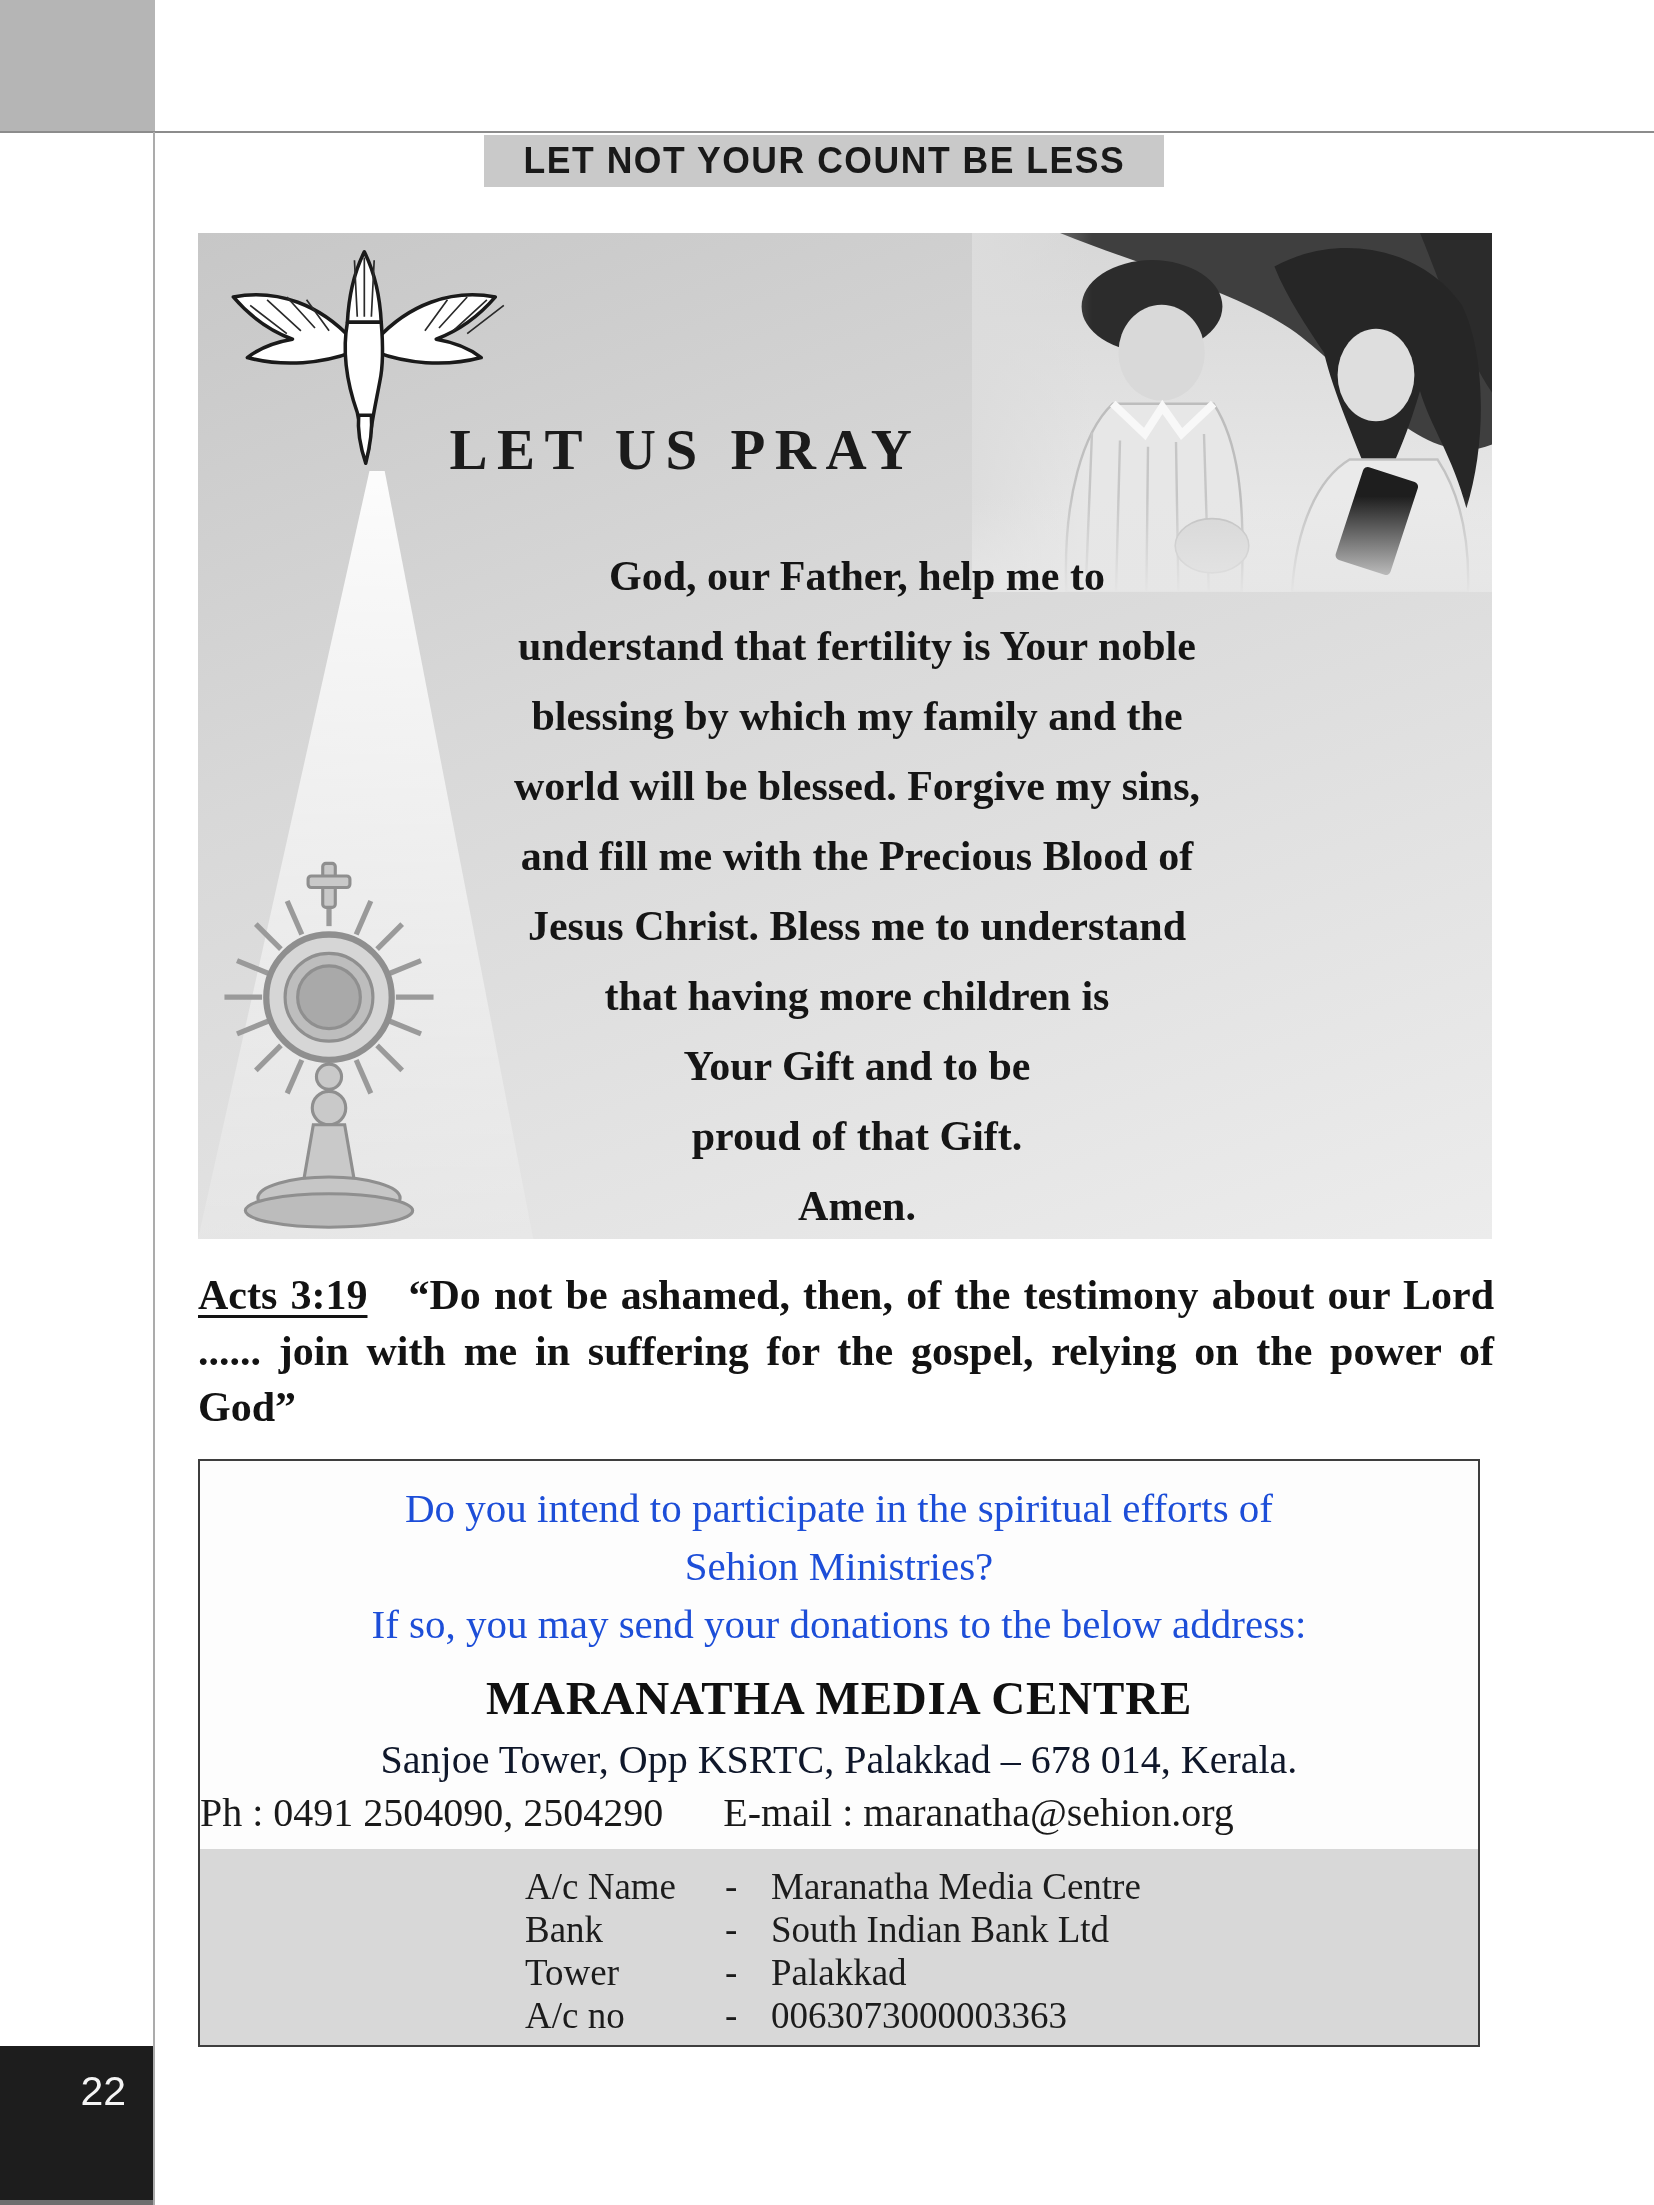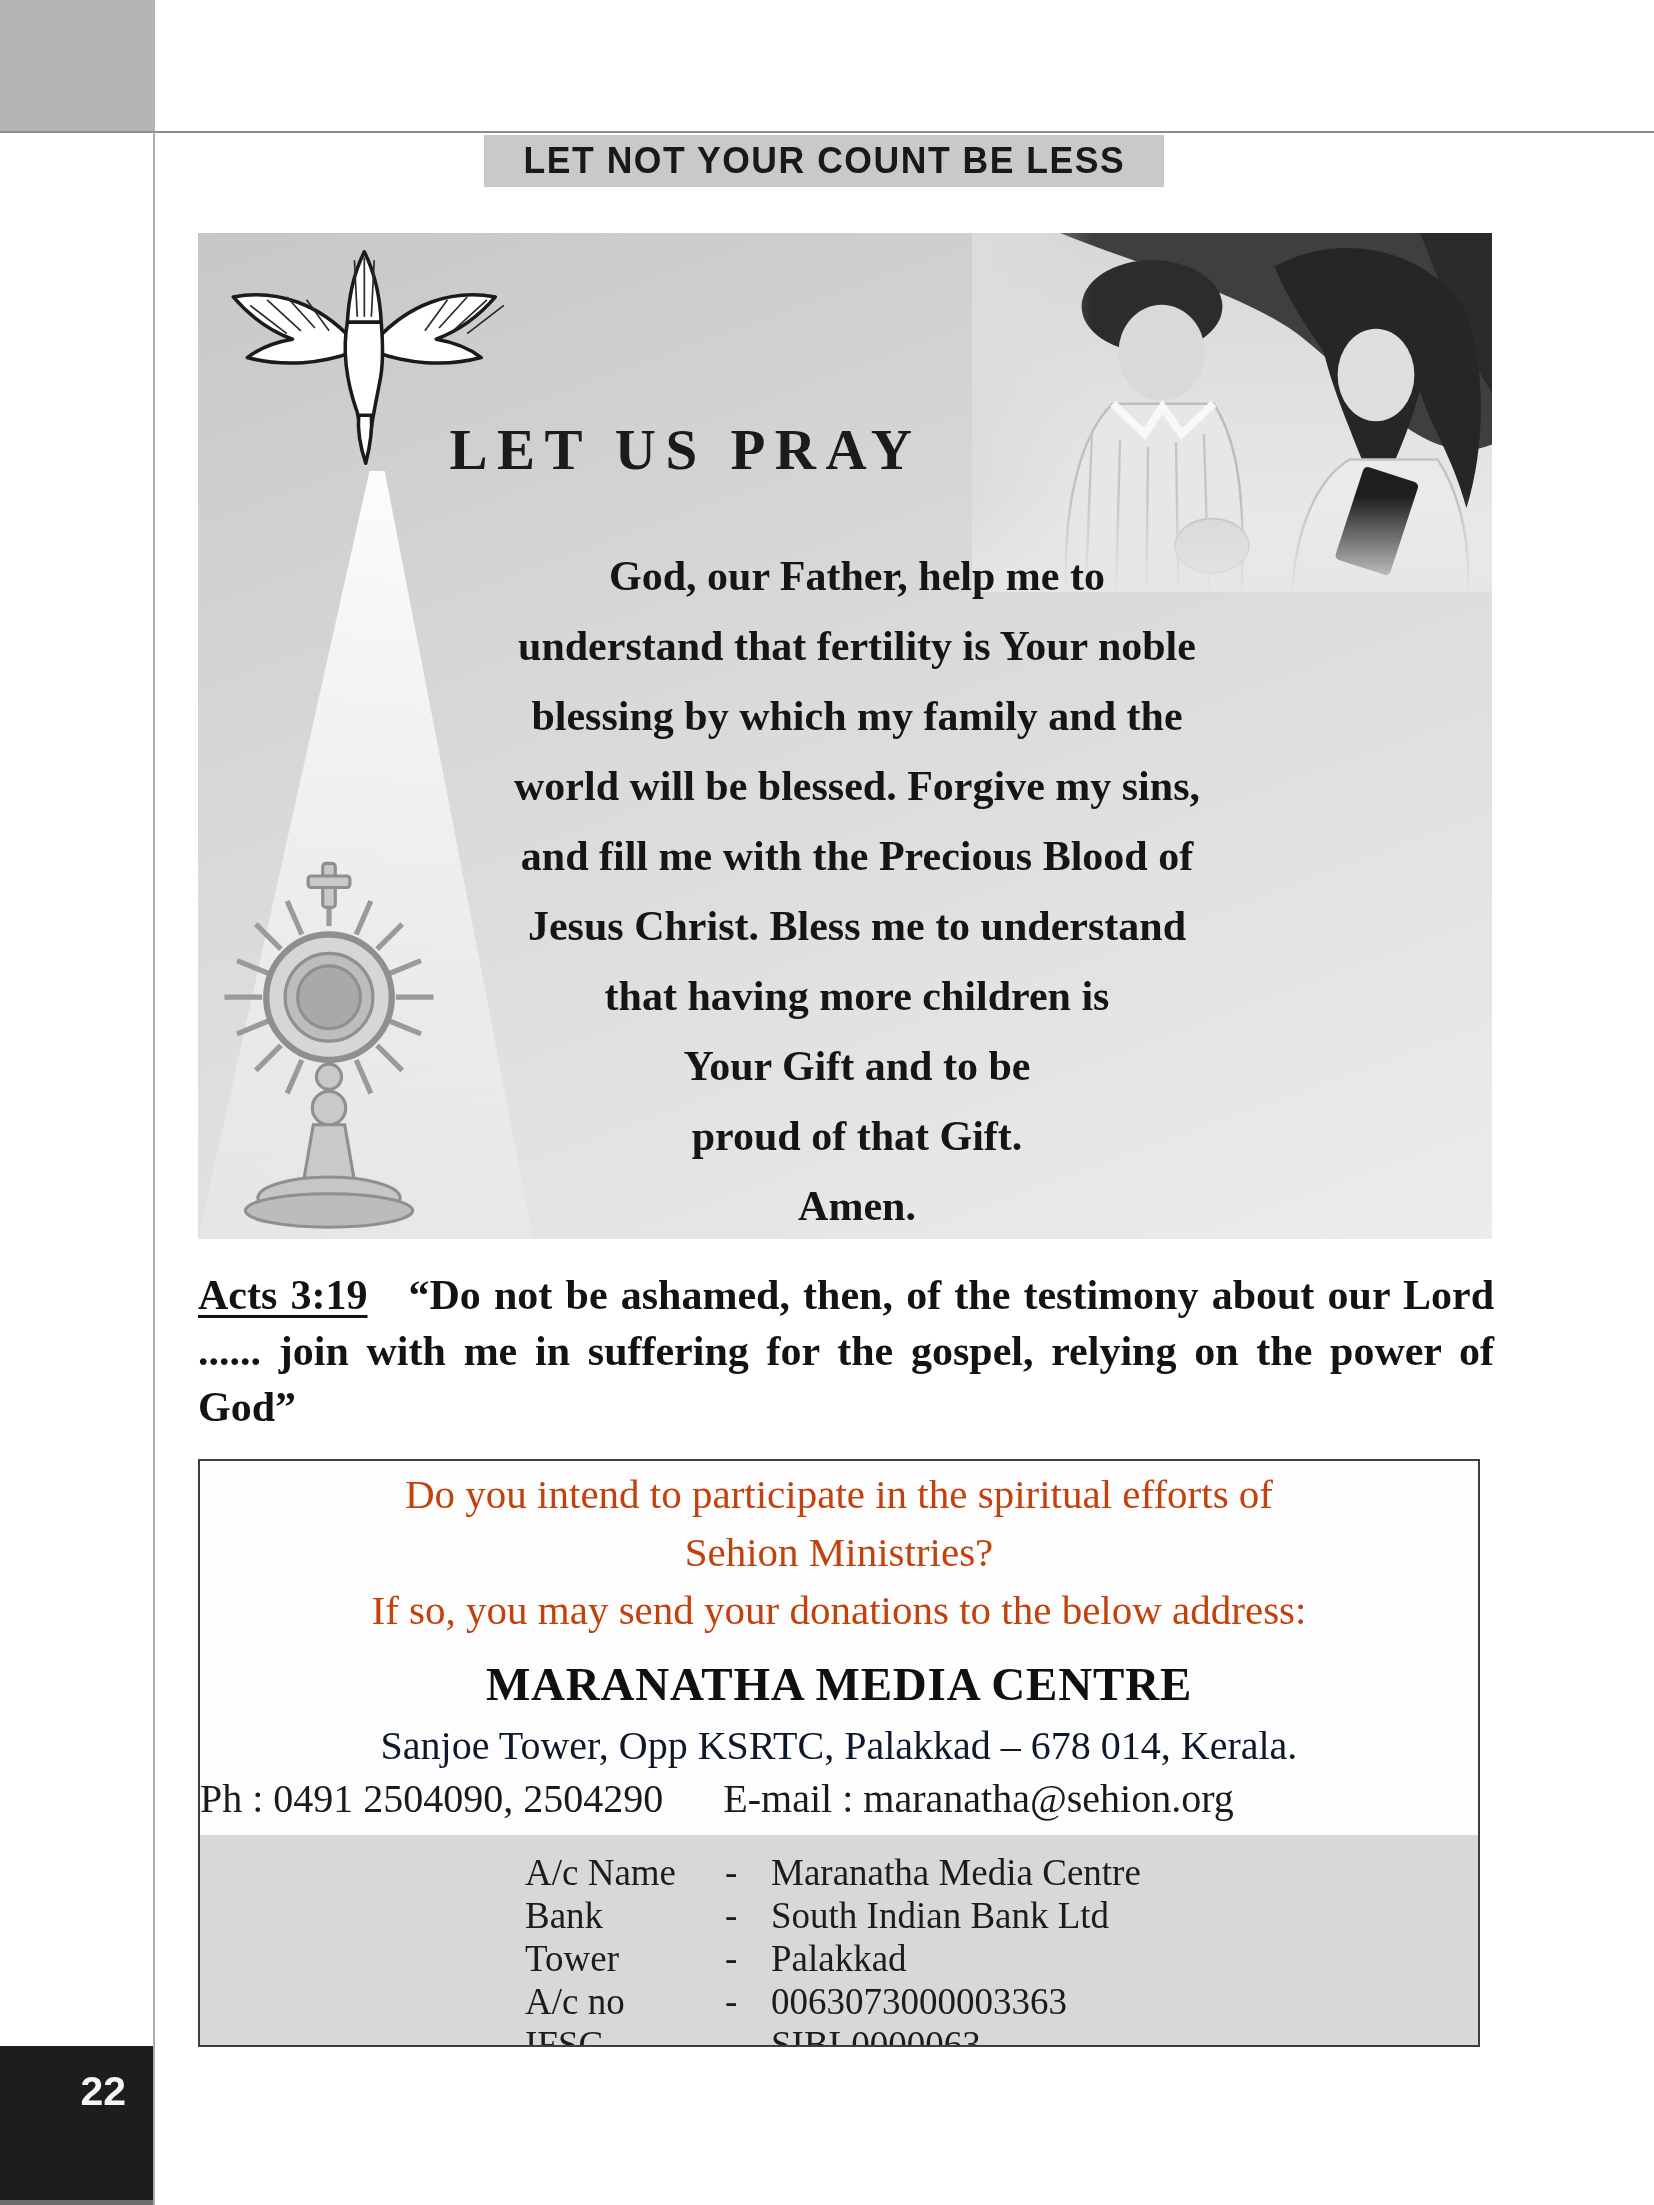--- a/index.html
+++ b/index.html
@@ -50,42 +50,42 @@
     font-size:42px;font-weight:700;line-height:56px;color:#131313;
     text-align:justify;
   }
   .scripture .ref{text-decoration:underline;text-underline-offset:6.4px;text-decoration-thickness:3.2px;margin-right:41px;}
 
   
   .donation-box{
     position:absolute;left:198px;top:1459px;width:1278px;height:584px;
     border:2.4px solid #3e3e3e;background:#fdfdfd;overflow:hidden;
   }
-  .intro{margin:4px 24px 0;text-align:center;font-size:41px;line-height:58px;color:#c2410c;}
+  .intro{margin:18px 24px 0;text-align:center;font-size:41px;line-height:58px;color:#1d4ed8;}
   .org-name{
     margin:17.5px 0 0;text-align:center;font-size:47px;font-weight:700;letter-spacing:0.8px;color:#101010;
   }
   .org-address{margin:11px 0 0;text-align:center;font-size:40px;color:#0f172a;}
   .phone-email{margin:6.4px 0 0;text-align:center;font-size:40px;color:#1a1a1a;display:flex;gap:60px;}
   .bank-panel{
     margin-top:12.7px;background:#d8d8d8;padding:16px 0 20.6px;
   }
   .bank-row{display:flex;font-size:37px;line-height:43px;color:#1c1c1c;padding-left:325px;}
   .bank-row .bl{width:200px;flex:none;}
   .bank-row .sep{width:46px;flex:none;text-align:left;}
   .bank-row .bv{flex:1;}
 
   
   .page-number-box{
     position:absolute;left:0;top:2046px;width:153px;height:160px;background:#1d1d1d;
     border-bottom:6.4px solid #6e6e6e;box-sizing:border-box;
   }
   .page-number-box span{
     position:absolute;right:27px;top:22px;color:#f5f5f5;font-size:41px;
-    font-family:"Liberation Sans","DejaVu Sans",sans-serif;font-weight:700;margin-left:40px;
+    font-family:"Liberation Sans","DejaVu Sans",sans-serif;font-weight:400;margin-left:40px;
   }
 </style>
 </head>
 <body>
 
 <div class="page">
 
   <div class="corner-square"></div>
   <div class="top-rule"></div>
   <div class="left-rule"></div>

